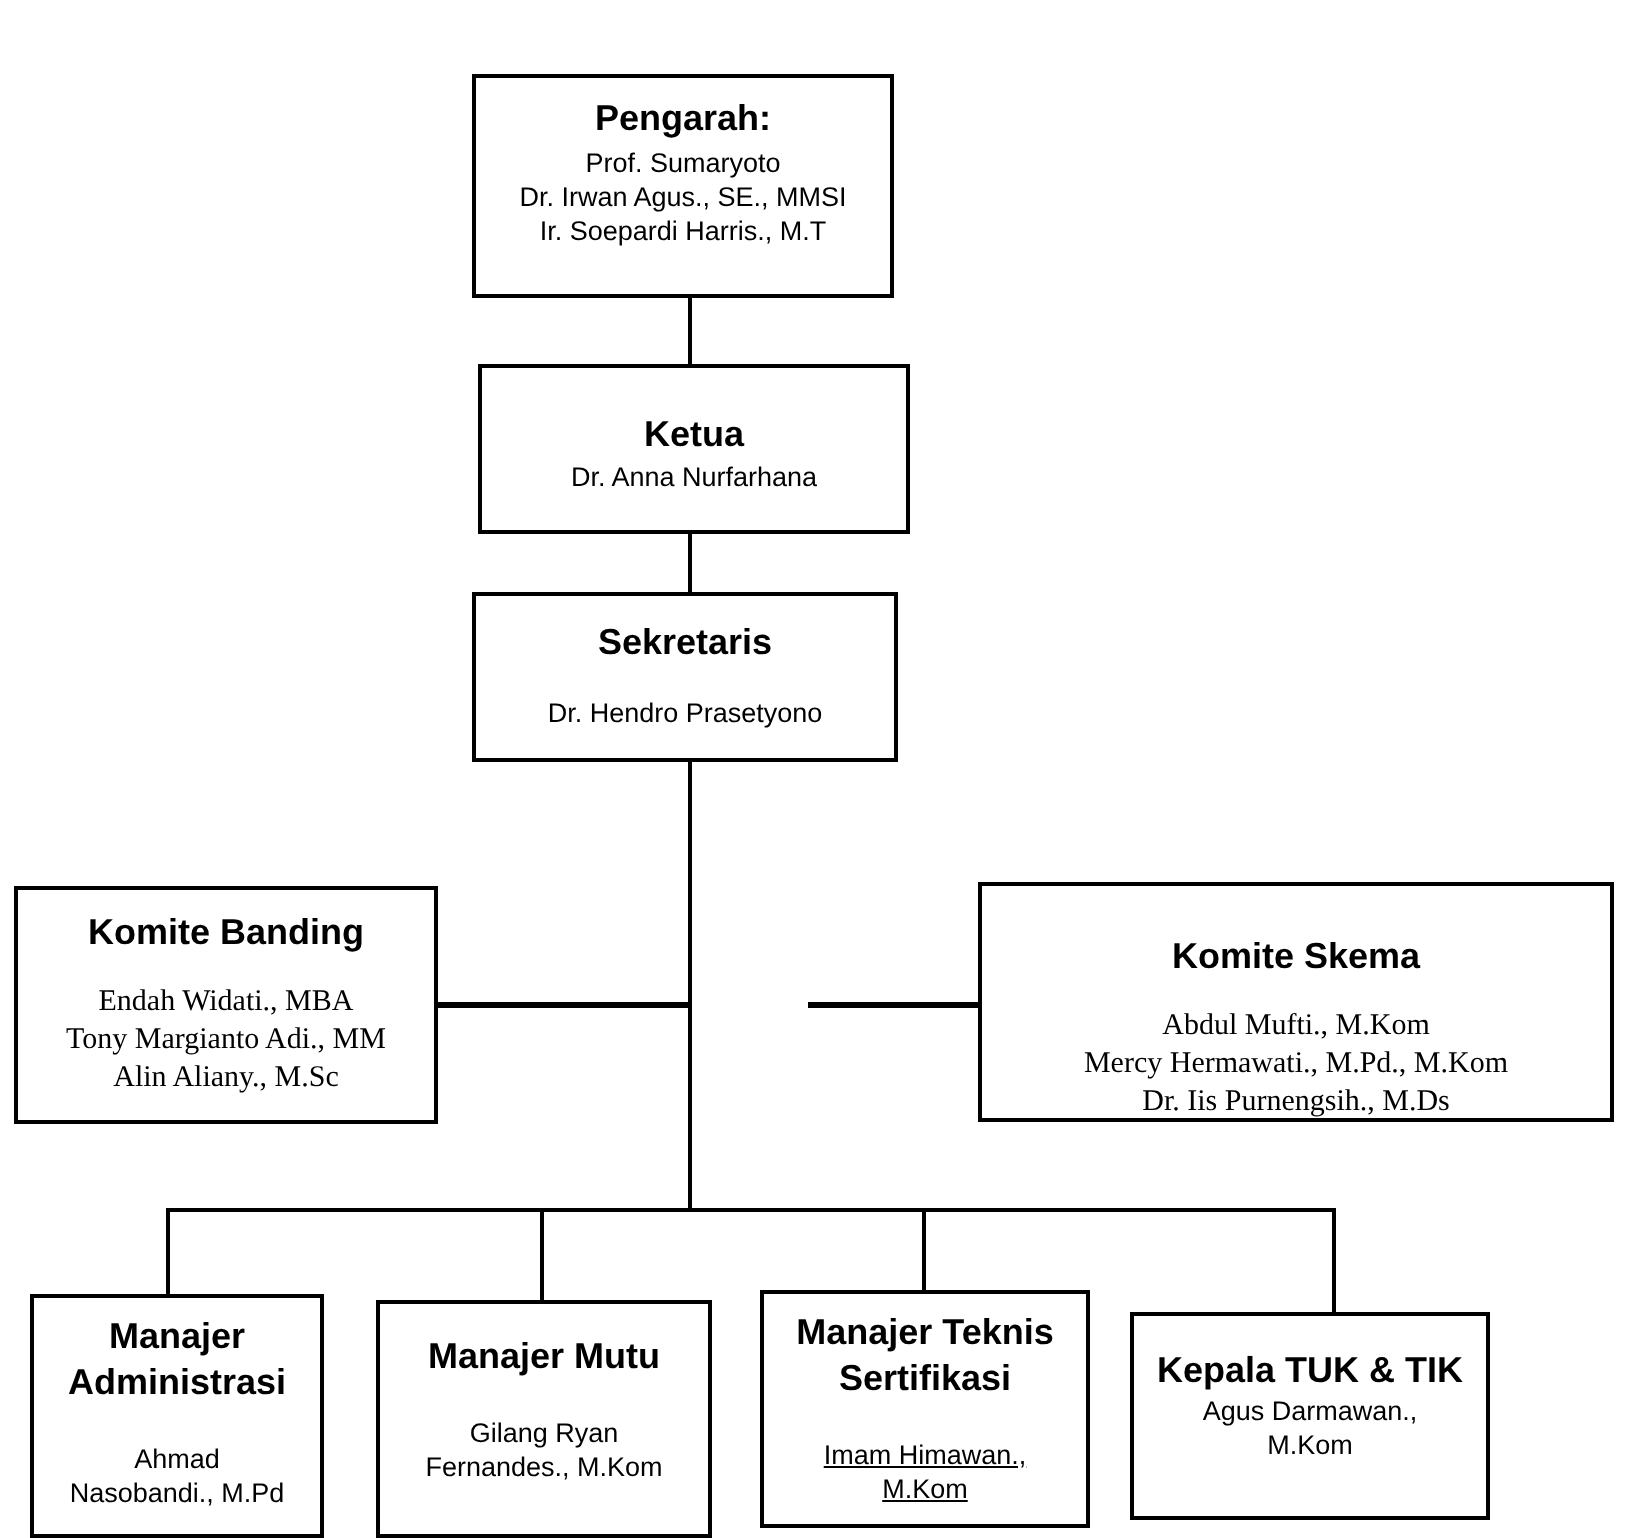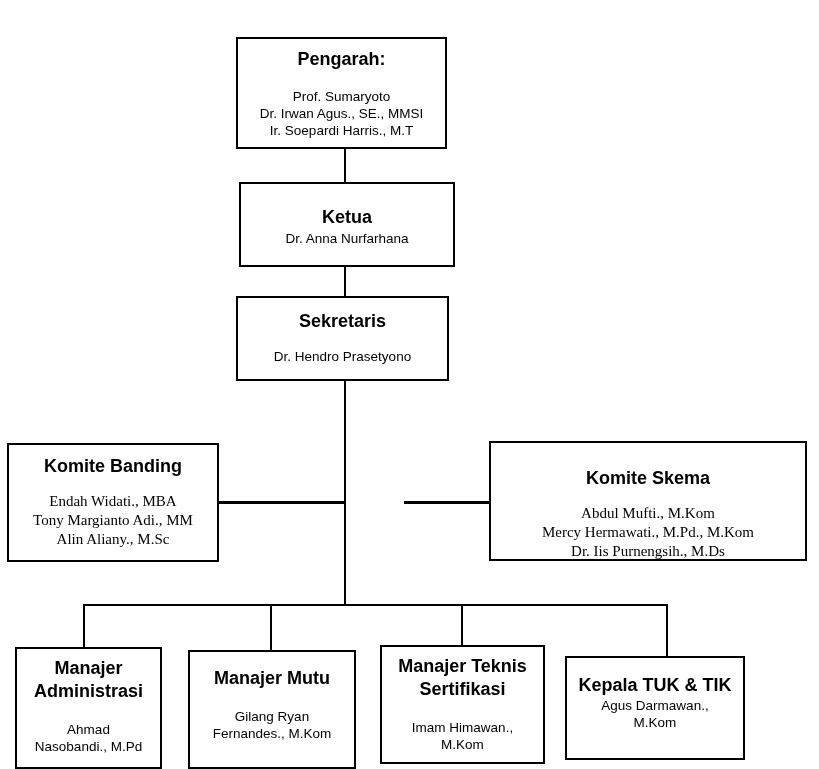--- a/index.html
+++ b/index.html
@@ -69,21 +69,21 @@
   .node .body.serif {
     font-family: "Liberation Serif", serif;
     font-size: 15px;
     line-height: 1.27;
   }
   
   #node-pengarah {
     left: 236px; top: 37px; width: 211px; height: 112px;
     padding-top: 9px;
   }
-  #node-pengarah .body { margin-top: 17px; }
+  #node-pengarah .body { margin-top: 2px; }
   #node-ketua {
     left: 239px; top: 182px; width: 216px; height: 85px;
     padding-top: 22px;
   }
   #node-ketua .body { margin-top: 1px; }
   #node-sekretaris {
     left: 236px; top: 296px; width: 213px; height: 85px;
     padding-top: 12px;
   }
   #node-sekretaris .body { margin-top: 15px; }
@@ -104,21 +104,21 @@
   #node-manajer-administrasi .body { margin-top: 19px; }
   #node-manajer-mutu {
     left: 188px; top: 650px; width: 168px; height: 119px;
     padding-top: 15px;
   }
   #node-manajer-mutu .body { margin-top: 18px; }
   #node-manajer-teknis {
     left: 380px; top: 645px; width: 165px; height: 119px;
     padding-top: 8px;
   }
-  #node-manajer-teknis .body { margin-top: 19px; }
+  #node-manajer-teknis .body { margin-top: 19px; text-decoration: underline; }
   #node-kepala-tuk-tik {
     left: 565px; top: 656px; width: 180px; height: 104px;
     padding-top: 16px;
   }
   #node-kepala-tuk-tik .body { margin-top: 0px; }
 </style>
 </head>
 <body>
 
 <div id="page">

